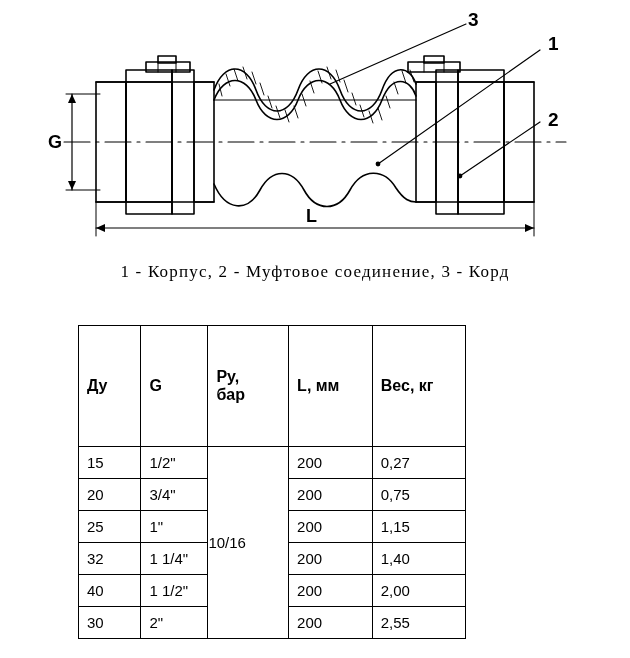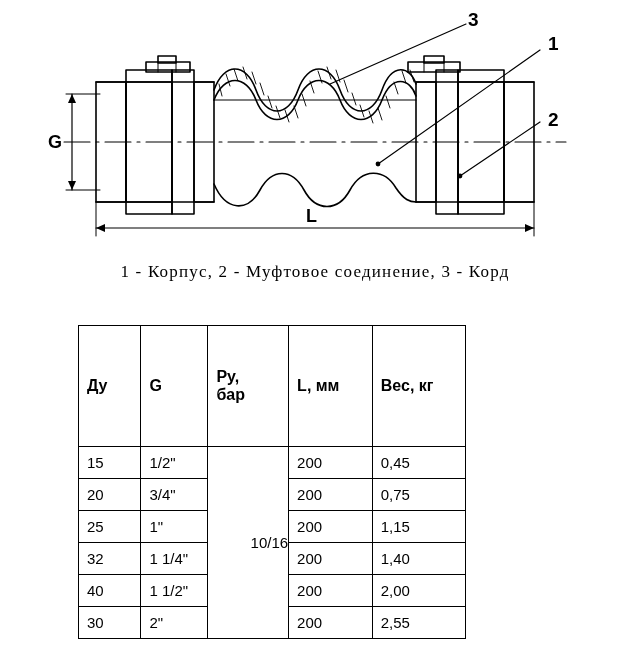--- a/index.html
+++ b/index.html
@@ -57,21 +57,21 @@
     vertical-align: middle;
   }
   #spec-table tbody td {
     height: 31px;
     text-align: left;
     padding-left: 8px;
     font-size: 15px;
     margin-left: 40px;
   }
   #spec-table td.ru-cell {
-    text-align: right;
+    text-align: left;
     padding-left: 0;
   }
   
   .col-du { width: 76px; }
   .col-g  { width: 80px; }
   .col-ru { width: 98px; }
   .col-l  { width: 104px; }
   .col-w  { width: 114px; }
 </style>
 </head>
@@ -194,21 +194,21 @@
       <th>L, мм</th>
       <th>Вес, кг</th>
     </tr>
   </thead>
   <tbody>
     <tr>
       <td>15</td>
       <td>1/2"</td>
       <td class="ru-cell" rowspan="6">10/16</td>
       <td>200</td>
-      <td>0,45</td>
+      <td>0,27</td>
     </tr>
     <tr>
       <td>20</td>
       <td>3/4"</td>
       <td>200</td>
       <td>0,75</td>
     </tr>
     <tr>
       <td>25</td>
       <td>1"</td>

